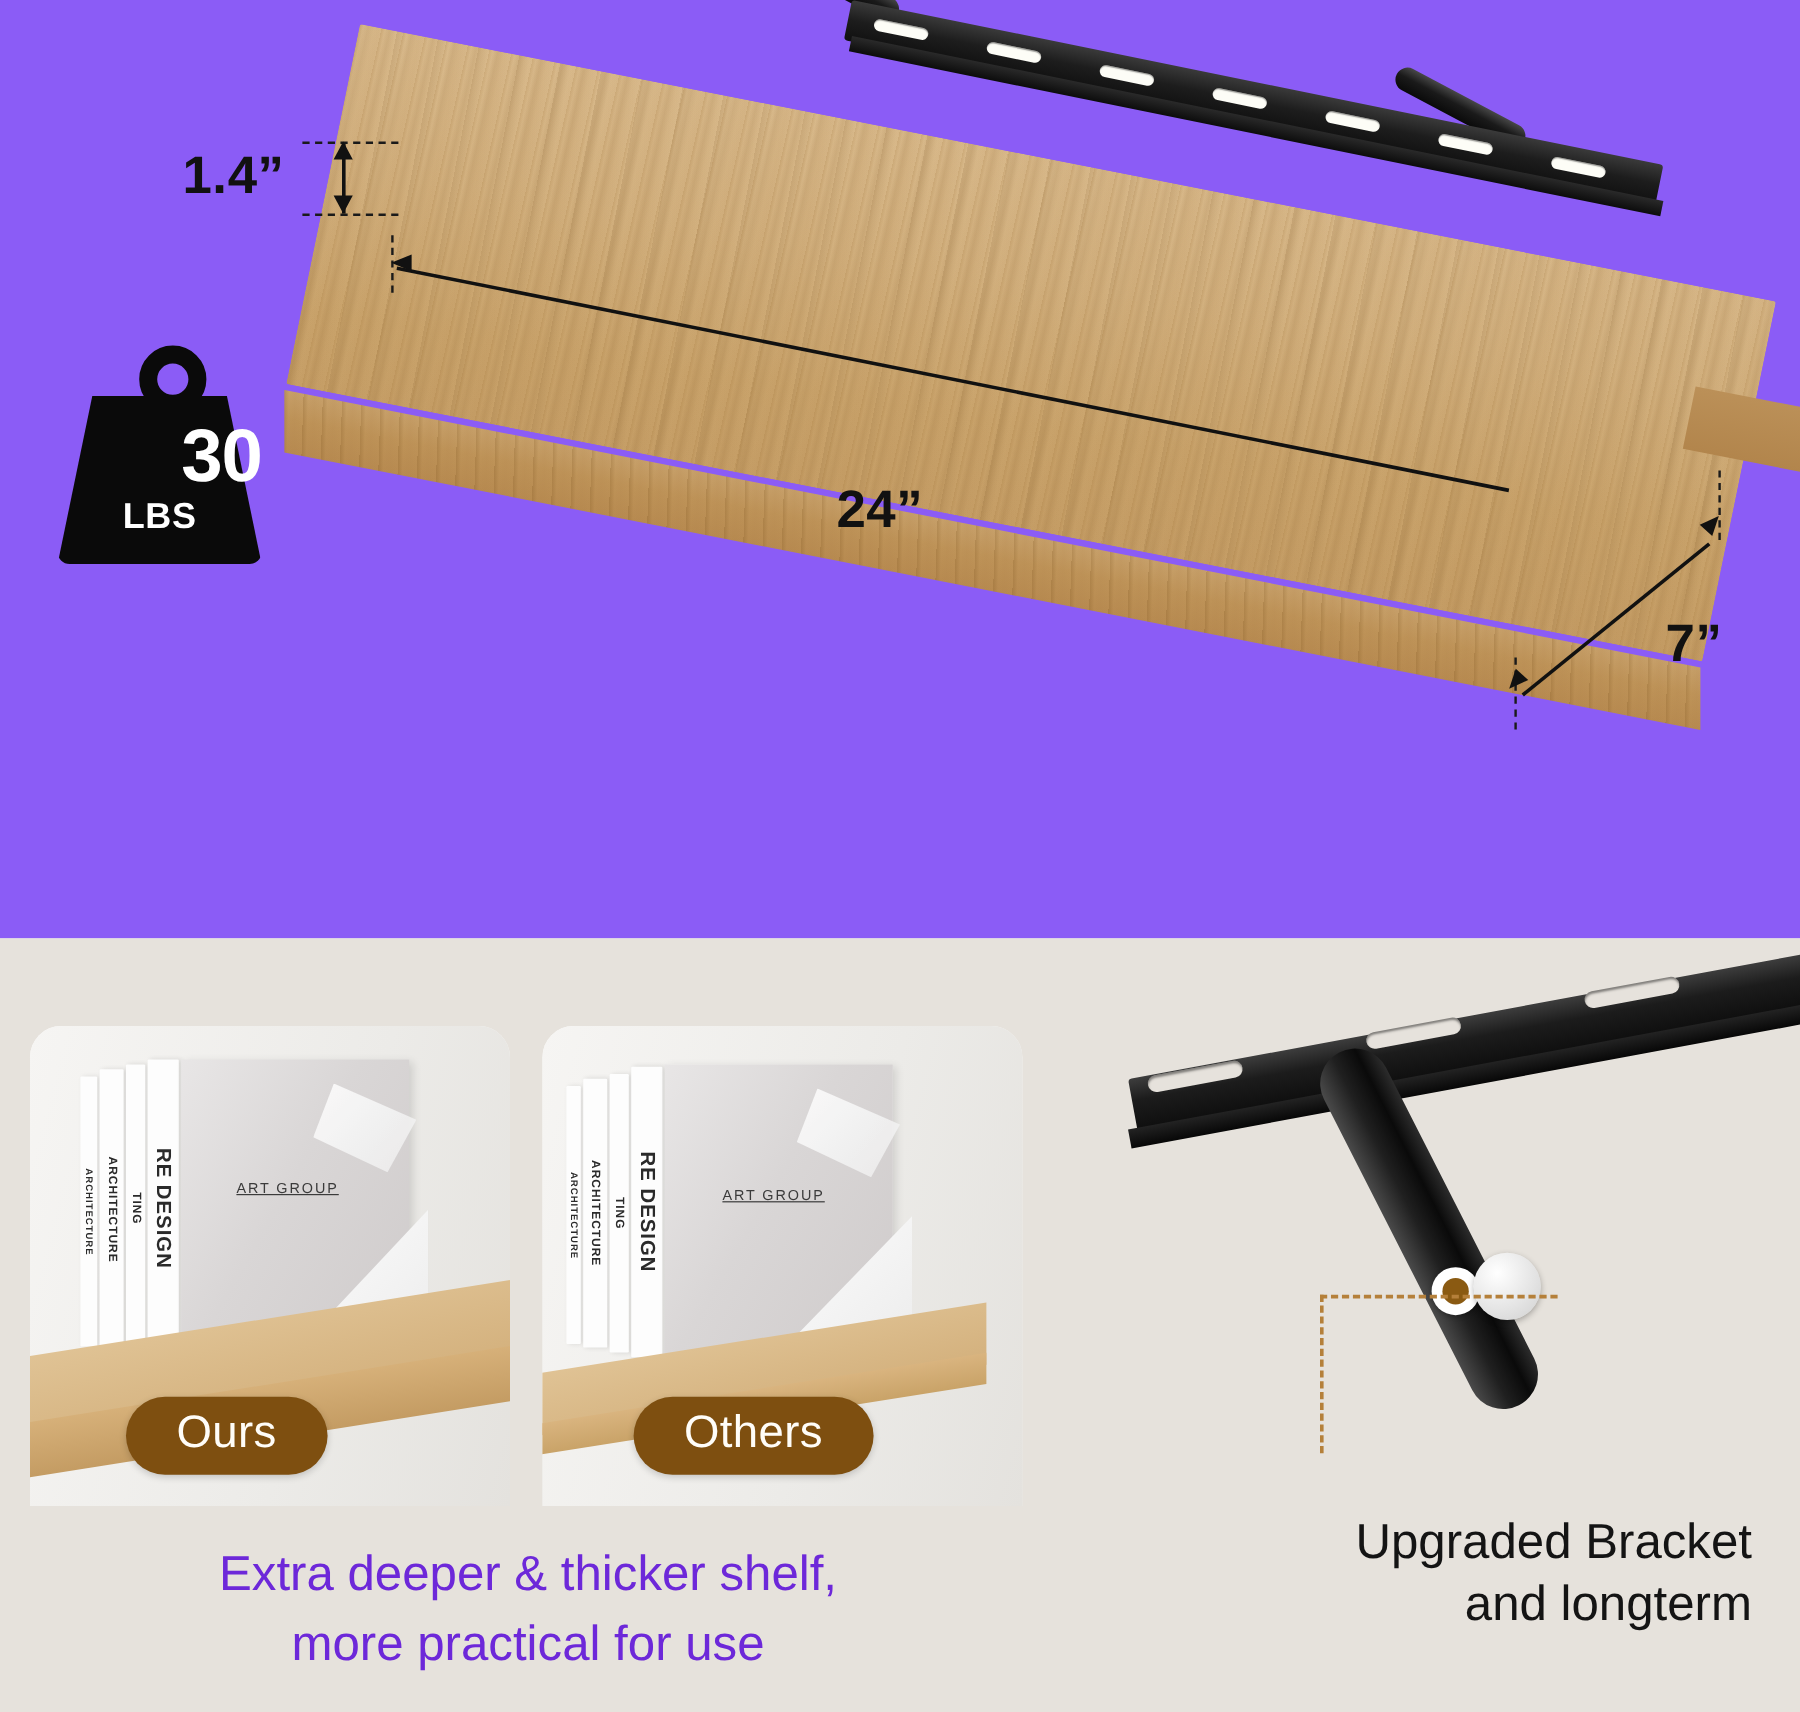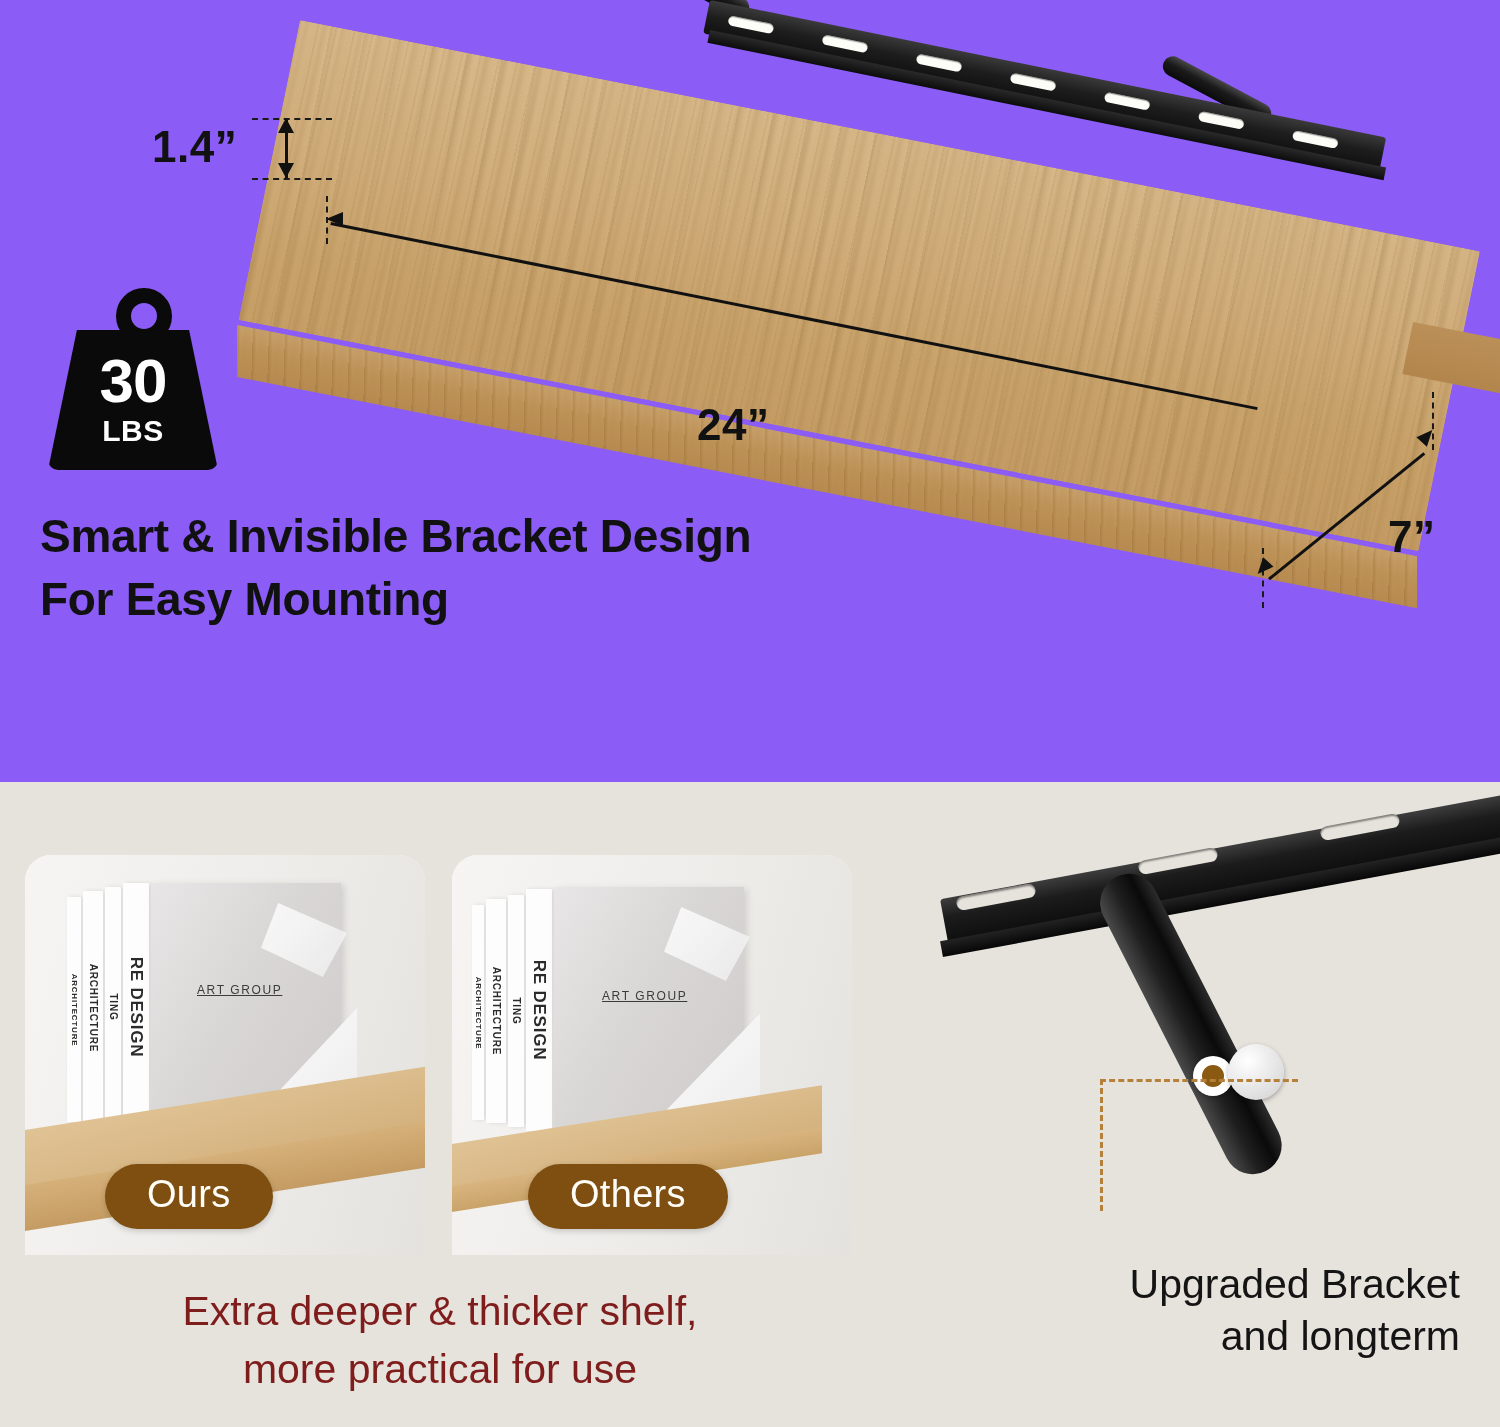--- a/index.html
+++ b/index.html
@@ -108,21 +108,21 @@
     border:15px solid #0A0A0A; border-radius:50%;
     background:transparent;
   }
   .wb-body{
     position:absolute; left:0; top:42px; width:170px; height:140px;
     background:#0A0A0A;
     clip-path: polygon(17% 0%, 83% 0%, 100% 100%, 0% 100%);
     border-radius:10px;
   }
   .wb-num{
-    position:absolute; left:0; top:62px; width:170px; text-align:center;
+    position:absolute; left:0; top:62px; width:170px; text-align:right;
     color:#fff; font-size:62px; font-weight:700; line-height:1; letter-spacing:-1px;
   }
   .wb-unit{
     position:absolute; left:0; top:128px; width:170px; text-align:center;
     color:#fff; font-size:30px; font-weight:700; line-height:1; letter-spacing:.5px;
   }
 
   #headline{
     position:absolute; left:40px; top:505px; width:900px;
     font-size:46px; font-weight:700; line-height:1.38; color:#111;
@@ -183,21 +183,21 @@
     border-radius:40px;
     font-size:38px; font-weight:400; letter-spacing:.3px;
     padding:9px 42px 13px;
     box-shadow:0 2px 6px rgba(0,0,0,.18);
   }
   #badge-ours{ left:105px; }
   #badge-others{ left:528px; }
 
   #caption-left{
     position:absolute; left:0; top:500px; width:880px; text-align:center;
-    font-size:41px; line-height:1.42; color:#7f1d1d; font-weight:400;
+    font-size:41px; line-height:1.42; color:#6d28d9; font-weight:400;
   }
 
   
   #closeup{ position:absolute; left:880px; top:0; width:620px; height:470px; }
   .cu-bar{
     position:absolute; left:50px; top:8px; width:600px; height:46px;
     background:linear-gradient(180deg,#3d3d3d 0%,#1c1c1c 40%,#0d0d0d 100%);
     transform:rotate(-10.5deg); transform-origin:100% 0;
     border-radius:3px;
   }
@@ -289,24 +289,20 @@
     <div class="dim-label" style="left:1388px; top:512px;">7”</div>
   </div>
 
   <div id="weight-badge">
     <div class="wb-ring"></div>
     <div class="wb-body"></div>
     <div class="wb-num">30</div>
     <div class="wb-unit">LBS</div>
   </div>
 
-  <div id="headline">
-    <div>Smart &amp; Invisible Bracket Design</div>
-    <div>For Easy Mounting</div>
-  </div>
 </div>
 
 <div id="bottom-panel">
 
   <div class="compare-card" id="card-ours">
     <div class="scene-wall"></div>
 
     <div class="book" style="left:42px; top:42px; width:14px; height:225px;">
       <span class="book-spine-txt" style="font-size:8px;">ARCHITECTURE</span>
     </div>

